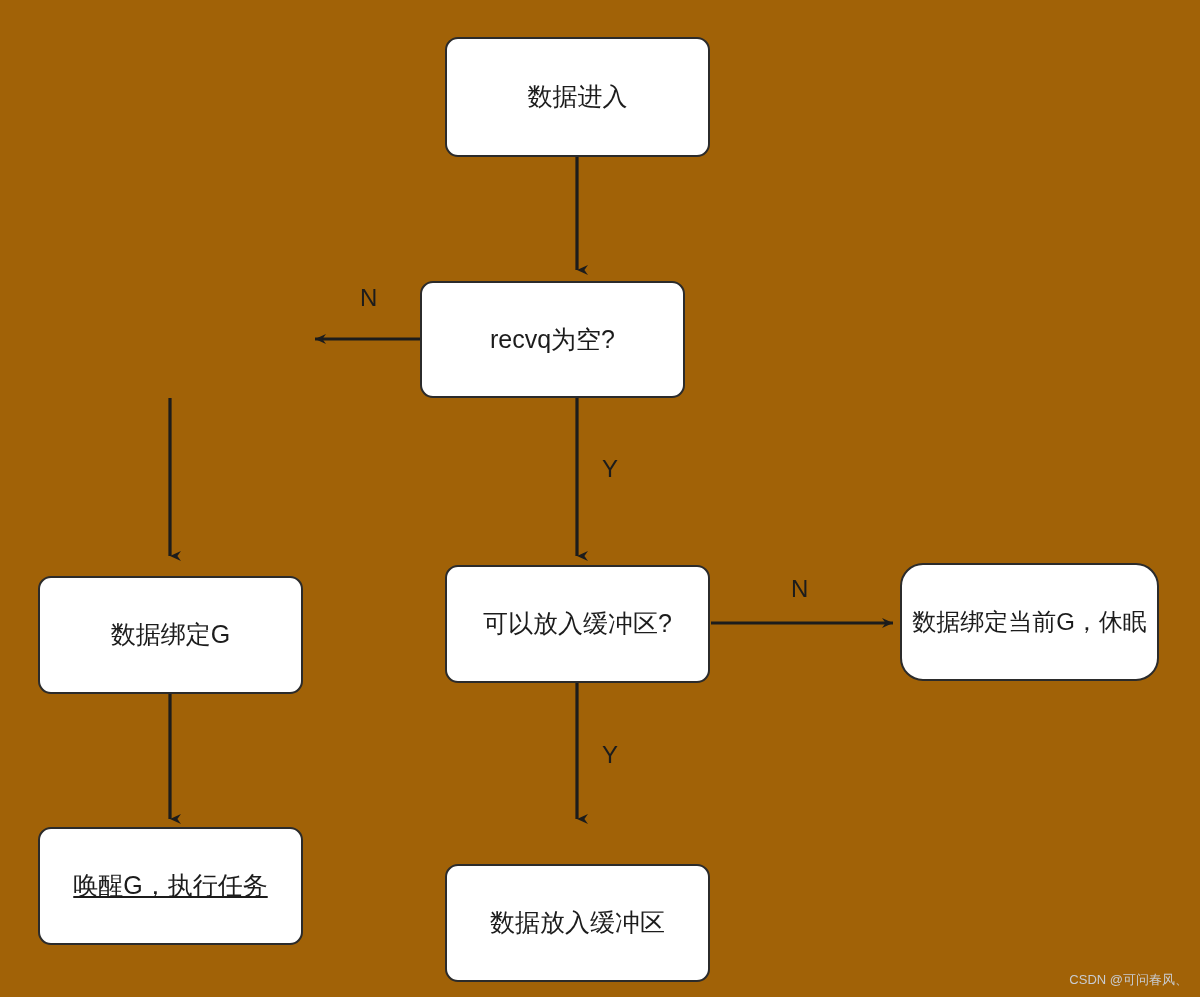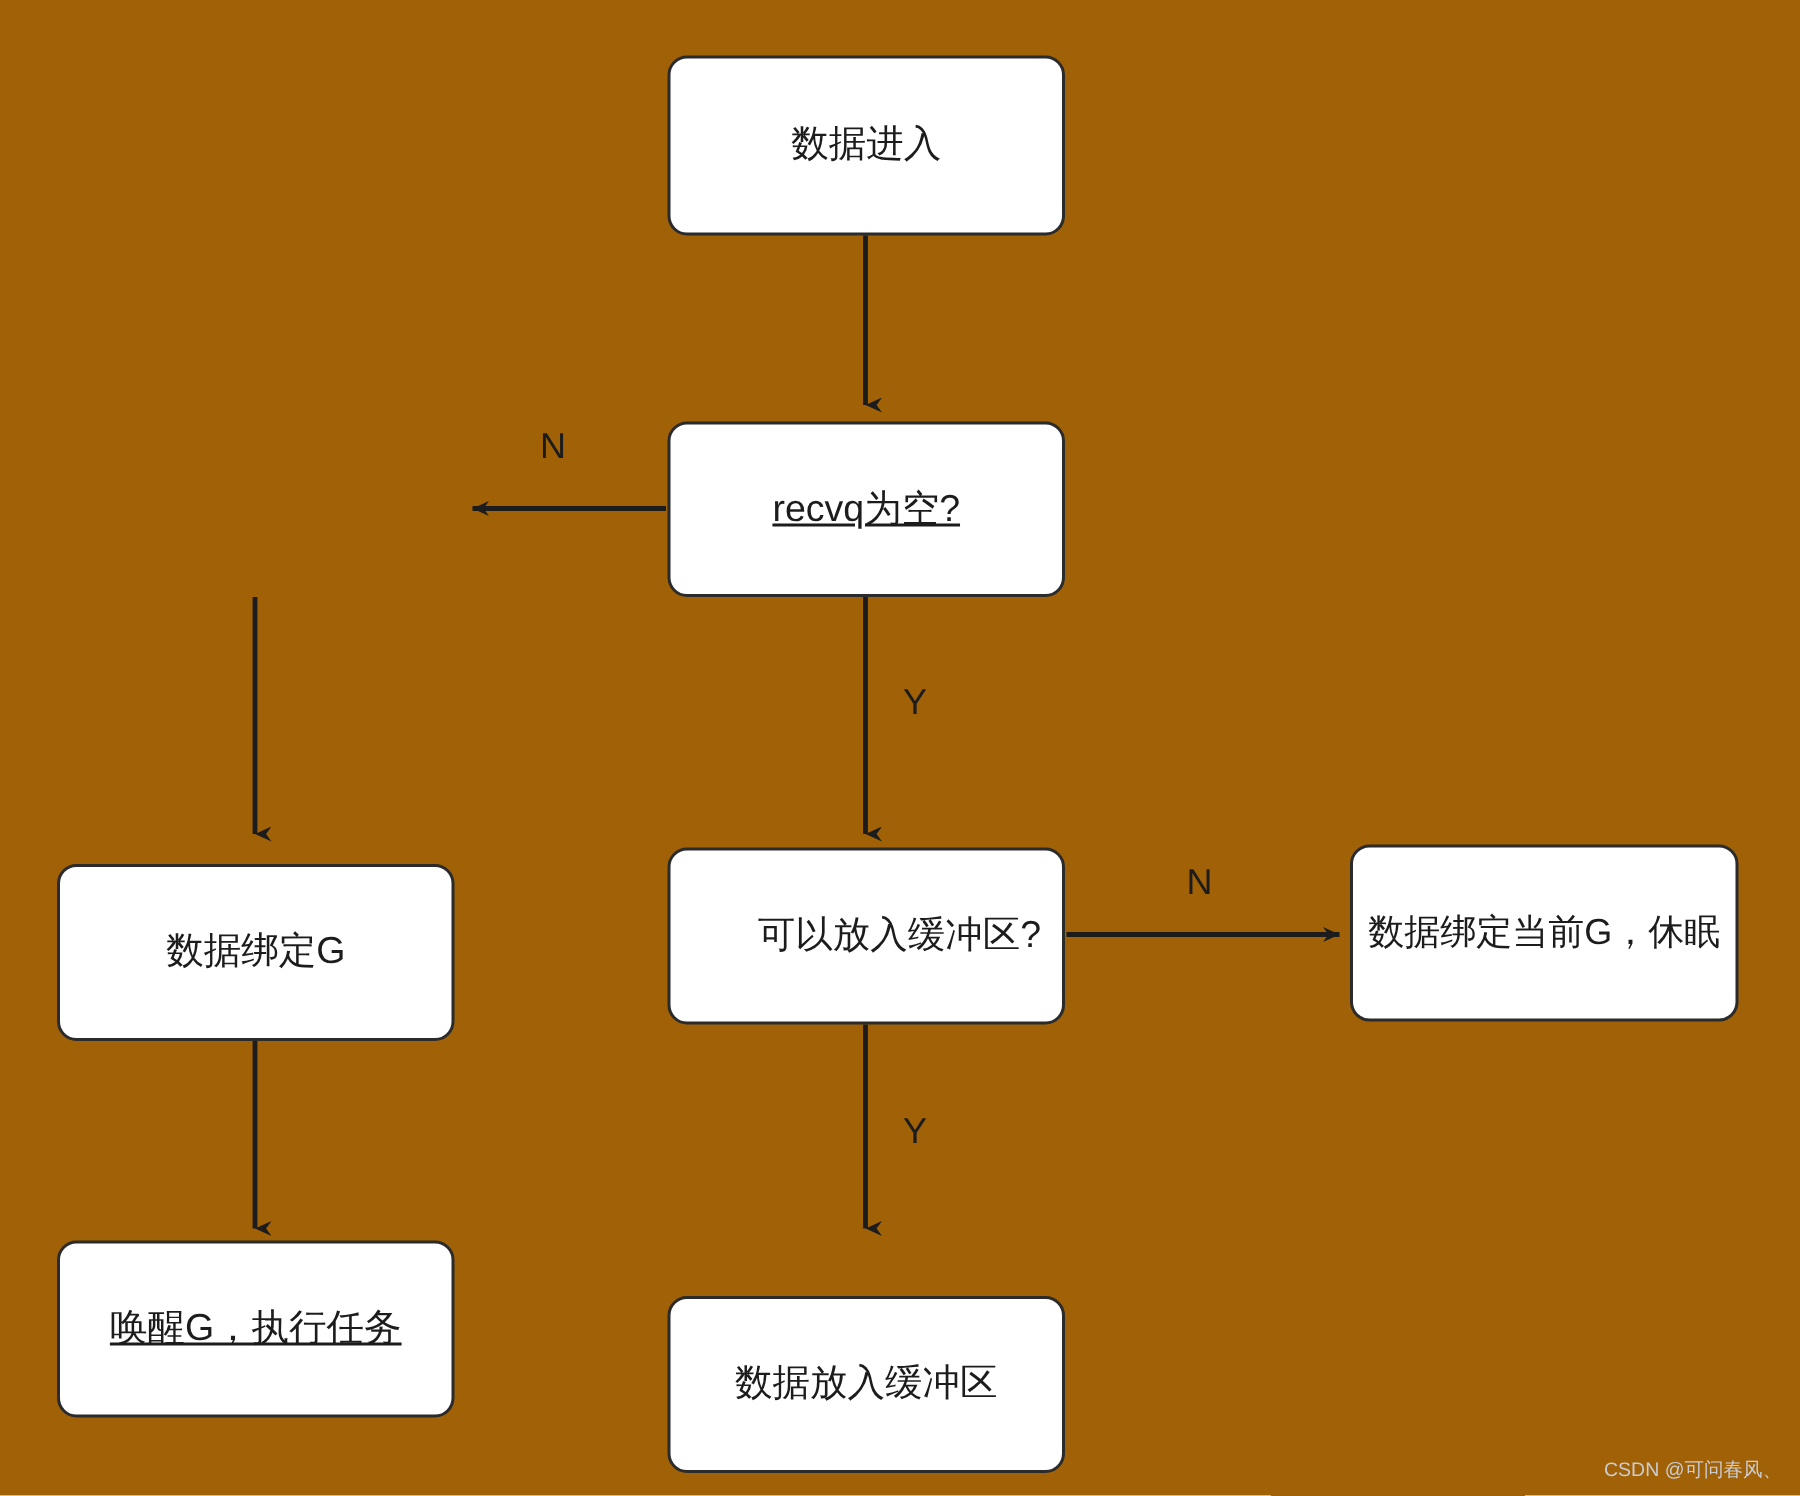--- a/index.html
+++ b/index.html
@@ -111,38 +111,38 @@
      数据放入缓冲区 --&gt;
     <g>
       <line x1="577" y1="683" x2="577" y2="819" stroke="#1c1c1c" stroke-width="3.2" marker-end="url(#arrowDown)"></line>
     </g>
   </svg>
 
   <div class="node" style="left:445px; top:37px; width:265px; height:120px;">
     <span class="node-label">数据进入</span>
   </div>
 
-  <div class="node" style="left:445px; top:281px; width:265px; height:117px;text-decoration:underline;">
+  <div class="node" style="left:420px; top:281px; width:265px; height:117px;">
     <span class="node-label">recvq为空?</span>
   </div>
 
 
   <div class="node" style="left:38px; top:576px; width:265px; height:118px;">
     <span class="node-label">数据绑定G</span>
   </div>
 
   <div class="node" style="left:38px; top:827px; width:265px; height:118px;text-decoration:underline;">
     <span class="node-label">唤醒G，执行任务</span>
   </div>
 
-  <div class="node" style="left:445px; top:565px; width:265px; height:118px;justify-content:flex-end;">
+  <div class="node" style="left:445px; top:565px; width:265px; height:118px;">
     <span class="node-label">可以放入缓冲区?</span>
   </div>
 
-  <div class="node" style="left:900px; top:563px; width:259px; height:118px; font-size:24px; padding:4px 10px;">
+  <div class="node" style="left:900px; top:563px; width:259px; height:118px; font-size:24px; padding:4px 10px;border-radius:23px;">
     <span class="node-label">数据绑定当前G，休眠</span>
   </div>
 
   <div class="node" style="left:445px; top:864px; width:265px; height:118px;">
     <span class="node-label">数据放入缓冲区</span>
   </div>
 
   <span class="edge-label" style="left:360px; top:284px;">N</span>
 
   <span class="edge-label" style="left:602px; top:455px;">Y</span>

